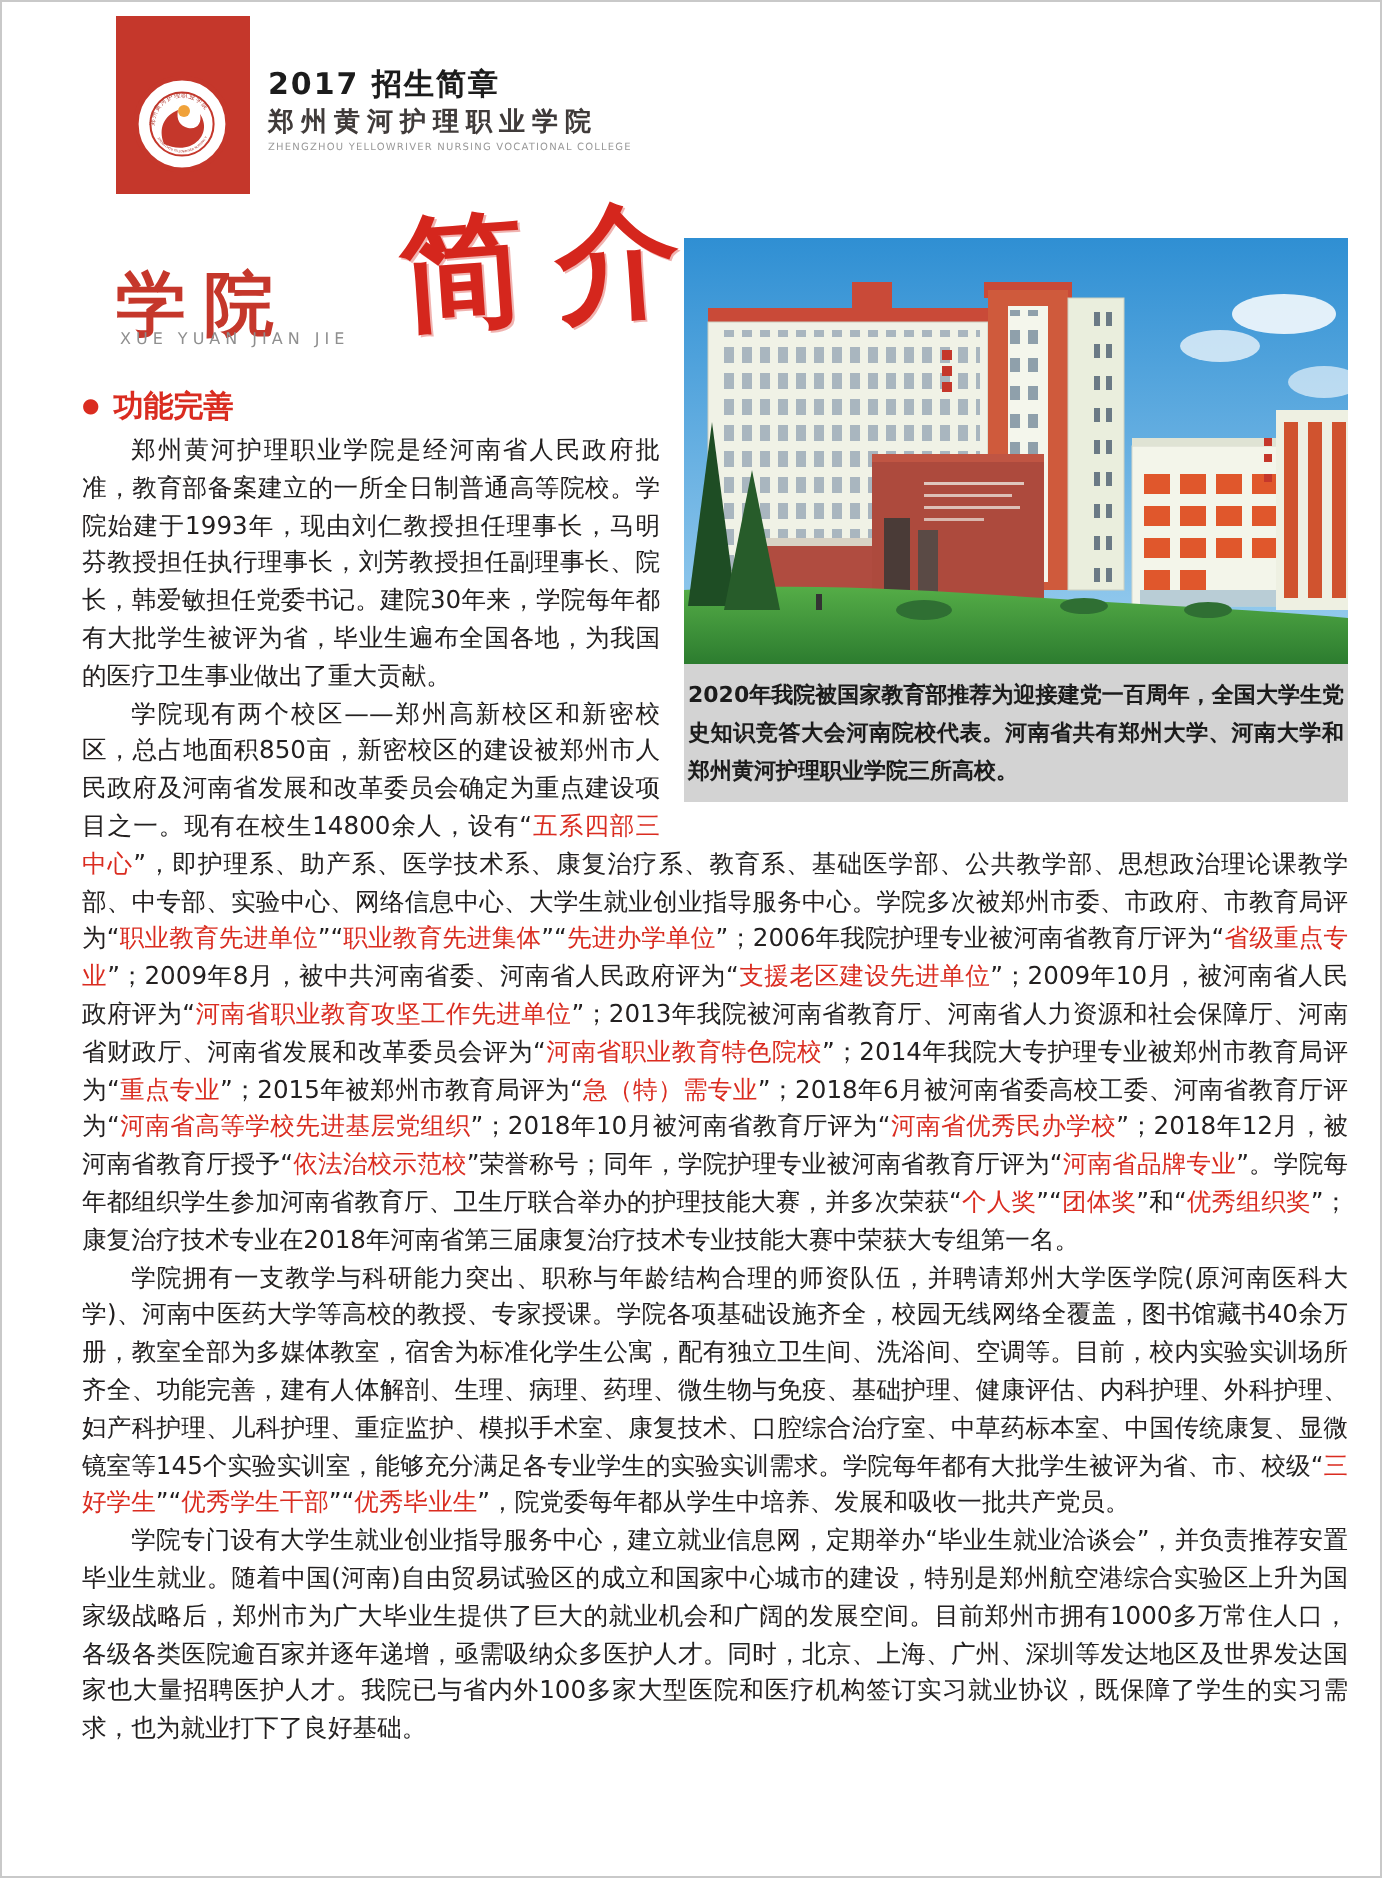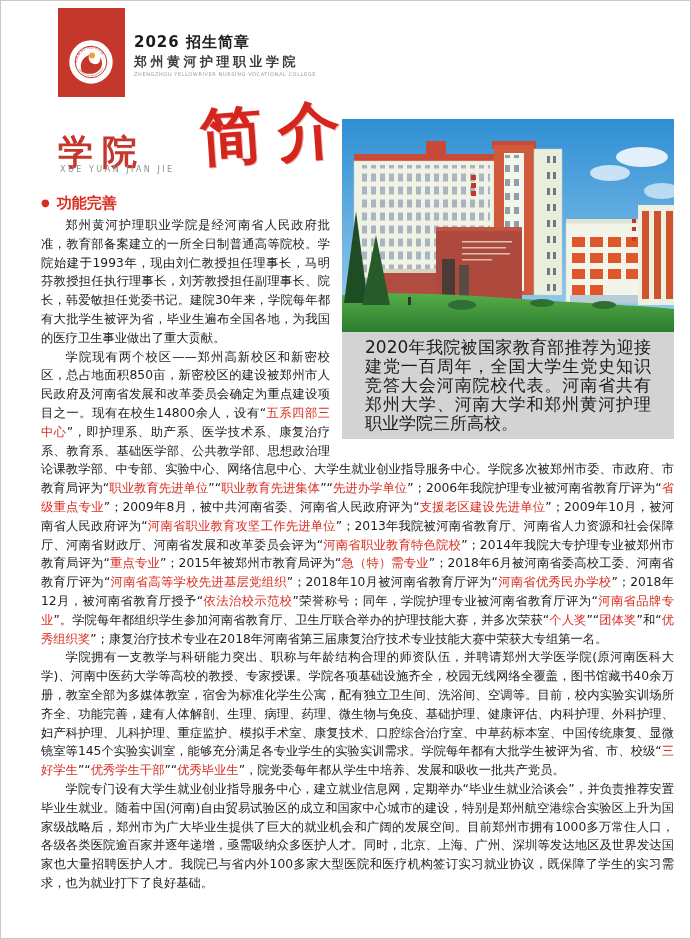--- a/index.html
+++ b/index.html
@@ -13,22 +13,22 @@
   .logo-wrap{position:absolute;left:66px;top:37px;width:48px;height:48px;}
   .header-text{position:absolute;left:133px;top:33px;line-height:1.15;}
   .h-year{font-size:15px;font-weight:bold;letter-spacing:1px;color:#1c1c1c;}
   .h-name{font-size:13px;font-weight:bold;letter-spacing:3.5px;color:#403b3a;margin-top:4px;}
   .h-en{font-size:5px;color:#9a9a9a;letter-spacing:0.6px;margin-top:2px;}
   
   .content{padding:98px 16px 0 40px;}
   .photo-float{float:right;width:332px;margin:20px 0 8px 12px;}
   .photo-svg{display:block;width:332px;height:213px;}
   .caption{
-    background:var(--caption-bg,#d3d3d3);color:#1b1b1b;font-size:17px;font-weight:normal;
-    line-height:19px;padding:6px 23px;text-align:justify;
+    background:var(--caption-bg,#d3d3d3);color:#1b1b1b;font-size:11px;font-weight:bold;
+    line-height:19px;padding:6px 2px;text-align:justify;
   }
   .title-block{position:relative;margin-left:17px;height:86px;}
   .title-cn{position:absolute;left:0;top:30px;font-size:35px;font-weight:bold;color:var(--accent,#c5372b);letter-spacing:9px;}
   .title-script{
     position:absolute;left:142px;top:-8px;font-size:62px;font-weight:bold;color:#d5261d;
     letter-spacing:16px;white-space:nowrap;transform:rotate(-4deg);
     text-shadow:1px 1px 0 rgba(213,38,29,.35);
   }
   .title-py{position:absolute;left:2px;top:66px;font-size:8px;color:#8f8f8f;letter-spacing:2.5px;}
   
@@ -56,21 +56,21 @@
         <textPath href="#arcTop" startOffset="8%">郑州黄河护理职业学院</textPath>
       </text>
       <text font-size="1.5" fill="#b03a30">
         <textPath href="#arcBot" startOffset="2%">ZHENGZHOU YELLOWRIVER NURSING VOCATIONAL COLLEGE</textPath>
       </text>
       <circle cx="1" cy="-6.5" r="3" fill="#f0a23a"></circle>
       <path d="M-9,10 C-12,2 -9,-4 -2,-7 C-3,-2 -1,1 3,2 C8,3 10,-1 9,-5 C13,1 11,8 4,11 C0,12.5 -5,12 -9,10 Z" fill="#c5372b"></path>
     </svg>
   </div>
   <div class="header-text">
-    <div class="h-year">2026 招生简章</div>
+    <div class="h-year">2017 招生简章</div>
     <div class="h-name">郑州黄河护理职业学院</div>
     <div class="h-en">ZHENGZHOU YELLOWRIVER NURSING VOCATIONAL COLLEGE</div>
   </div>
 
   <div class="content">
 
     <aside class="photo-float">
       <svg class="photo-svg" viewBox="0 0 332 213" preserveAspectRatio="none">
         <defs>
           <linearGradient id="skyg" x1="0" y1="0" x2="0" y2="1">

